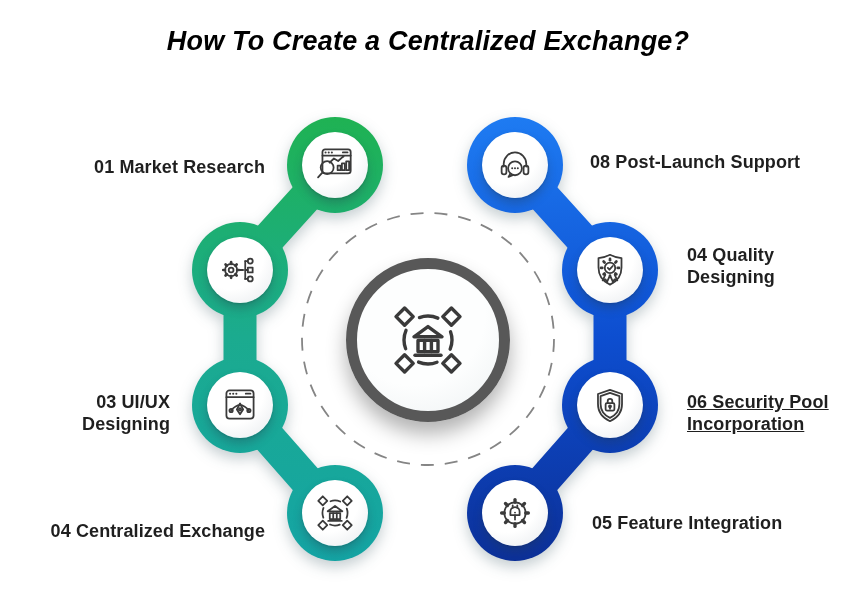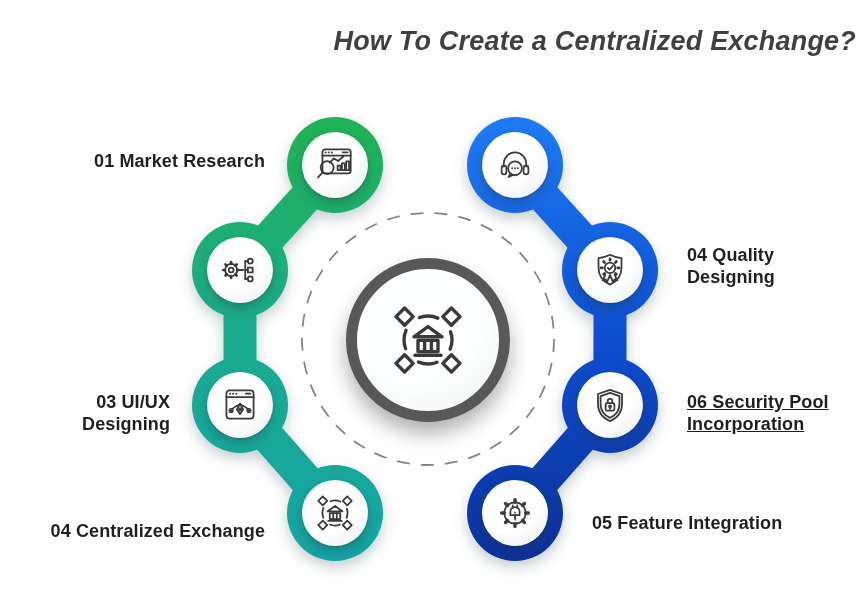--- a/index.html
+++ b/index.html
@@ -1,19 +1,19 @@
 <!DOCTYPE html>
 <html><head>
 <meta charset="utf-8">
 <style>
   html,body{margin:0;padding:0;background:#ffffff;}
   .stage{position:relative;width:856px;height:593px;background:#ffffff;overflow:hidden;
          font-family:"Liberation Sans", sans-serif;}
-  .title{position:absolute;top:26px;left:0;right:0;text-align:right;
-         font-size:27px;font-weight:700;font-style:italic;color:#404040;letter-spacing:.2px;}
+  .title{position:absolute;top:26px;left:0;right:0;text-align:center;
+         font-size:27px;font-weight:700;font-style:italic;color:#000000;letter-spacing:.2px;}
   .layer{position:absolute;left:0;top:0;width:856px;height:593px;}
   .chains{filter:drop-shadow(0 6px 7px rgba(25,60,70,.25));}
   
   .wc{position:absolute;width:66px;height:66px;border-radius:50%;
       background:radial-gradient(circle at 36% 30%, #ffffff 52%, #e7eaed 97%);
       box-shadow:0 6px 10px rgba(40,60,75,.30), 0 1px 2px rgba(0,0,0,.15);
       display:flex;align-items:center;justify-content:center;}
   .wc svg{width:46px;height:46px;display:block;}
   .n01{left:302px;top:132px;} .n02{left:207px;top:237px;}
   .n03{left:207px;top:372px;} .n04{left:302px;top:480px;}
@@ -23,21 +23,21 @@
   .hub{position:absolute;left:346px;top:258px;width:142px;height:142px;border-radius:50%;
        border:11px solid #585858;
        background:radial-gradient(circle at 40% 32%, #fdfefe 55%, #edf1f2 100%);
        box-shadow:0 12px 20px rgba(0,0,0,.30);
        display:flex;align-items:center;justify-content:center;}
   .hub svg{width:88px;height:88px;display:block;}
   
   .lbl{position:absolute;font-size:18px;font-weight:600;color:#1f1f1f;
        line-height:21.5px;letter-spacing:.1px;white-space:nowrap;}
   .lblR{text-align:right;}
-  .l01{right:591px;top:151px;} .l02{right:686px;top:245px;}
+  .l01{right:591px;top:157px;} .l02{right:686px;top:245px;}
   .l03{right:686px;top:392px;} .l04{right:591px;top:510px;margin-top:11px;}
   .l05{left:592px;top:513px;}  .l06{left:687px;top:392px;text-decoration:underline;}
   .l07{left:687px;top:245px;}  .l08{left:590px;top:152px;}
   .ic{stroke:#3a3a3a;fill:none;stroke-width:1.7;stroke-linecap:round;stroke-linejoin:round;}
   .icf{fill:#3a3a3a;stroke:none;}
   .tooth{stroke:#3a3a3a;stroke-width:2.6;stroke-linecap:round;}
   .tooth2{stroke:#3a3a3a;stroke-width:3.2;stroke-linecap:round;}
 </style>
 </head>
 <body>
@@ -263,14 +263,17 @@
     <div>05 Feature Integration</div>
   </div>
   <div class="lbl l06">
     <div>06 Security Pool</div>
     <div>Incorporation</div>
   </div>
   <div class="lbl l07">
     <div>04 Quality</div>
     <div>Designing</div>
   </div>
+  <div class="lbl l08">
+    <div>08 Post-Launch Support</div>
+  </div>
 
 </div>
 
 </body></html>

